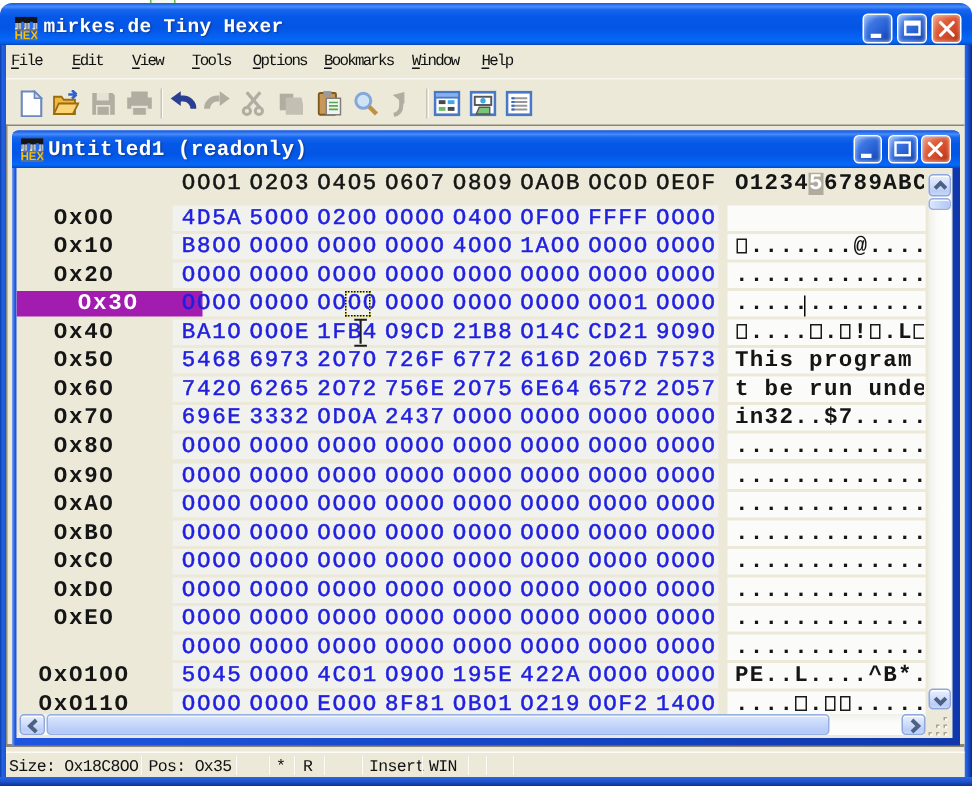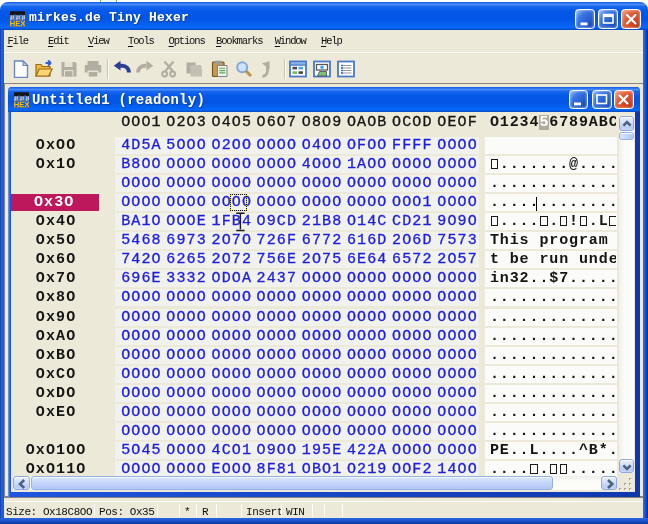--- a/index.html
+++ b/index.html
@@ -36,21 +36,21 @@
  background:linear-gradient(90deg,#7fa3ee 0,#1e55e0 2px,#1e55e0 3.5px,#0f38ae 100%)}
 #ctbar{position:absolute;left:0;top:0;width:100%;height:25.5px;border-radius:4px 4px 0 0;
  background:linear-gradient(180deg,#1459e8 0%,#2e77f2 6%,#4a8cf8 10%,#1866ee 18%,#0659e8 34%,#0355e5 62%,#0560f0 80%,#0668fa 91%,#0357d8 97%,#0c41b0 100%)}
 #cbody{position:absolute;left:3.8px;top:25.5px;right:5px;bottom:4.5px;background:#ece9d8;overflow:hidden}
 
 #grid{position:absolute;left:-11.8px;top:-110.5px;width:648px;height:524px}
 .cell{position:absolute;background:#f1f1ee}
 .cell.acell{background:#fbfbf9}
 .addr{position:absolute;left:0;width:113.2px;text-align:center;color:#151515;
  font:bold 15px "Liberation Mono",monospace;letter-spacing:1.13px;line-height:17px}
-.addr.hl{background:#be185d;color:#fff;left:11.8px;width:88px;padding-right:2.3px}
+.addr.hl{background:#a21caf;color:#fff;left:11.8px;width:124px;padding-right:2.3px}
 .hx{position:absolute;color:#1f1fe0;font:15px "Liberation Mono",monospace;letter-spacing:1.13px;line-height:17px;-webkit-text-stroke:.35px #1f1fe0}
 .hx.hd{color:#151515;line-height:15px;-webkit-text-stroke:.35px #151515}
 .as{position:absolute;color:#151515;font:bold 15px "Liberation Mono",monospace;line-height:17px;white-space:nowrap;width:126.3px;overflow:hidden}
 .as span{display:inline-block;width:9.9px;letter-spacing:0;text-align:center}
 .as.hd{line-height:15px}
 .hc5{background:#b0ab9e;color:#fff;height:14.5px}
 .bx{display:inline-block;width:7.4px;height:9.7px;border:1.4px solid #1a1a1a;margin-bottom:-.7px}
 .as.hd{letter-spacing:0}
 
 .sbtn{position:absolute;border-radius:3px;border:1px solid #8ea7dc;
@@ -278,20 +278,21 @@
 <div class="hx" style="left:166.8px;top:154.6px">OOOO</div>
 <div class="hx" style="left:212.0px;top:154.6px">OOOO</div>
 <div class="hx" style="left:257.1px;top:154.6px">OOOO</div>
 <div class="hx" style="left:302.3px;top:154.6px">4OOO</div>
 <div class="hx" style="left:347.4px;top:154.6px">1AOO</div>
 <div class="hx" style="left:392.6px;top:154.6px">OOOO</div>
 <div class="hx" style="left:437.8px;top:154.6px">OOOO</div>
 <div class="as" style="left:490.0px;top:154.6px"><span><i class="bx"></i></span><span>.</span><span>.</span><span>.</span><span>.</span><span>.</span><span>.</span><span>.</span><span>@</span><span>.</span><span>.</span><span>.</span><span>.</span></div>
 <div class="cell" style="left:115.8px;top:173.6px;width:363.4px;height:17.0px"></div>
 <div class="cell acell" style="left:485.7px;top:173.6px;width:131.6px;height:17.0px"></div>
+<div class="addr" style="top:173.6px">Ox2O</div>
 <div class="hx" style="left:121.7px;top:173.6px">OOOO</div>
 <div class="hx" style="left:166.8px;top:173.6px">OOOO</div>
 <div class="hx" style="left:212.0px;top:173.6px">OOOO</div>
 <div class="hx" style="left:257.1px;top:173.6px">OOOO</div>
 <div class="hx" style="left:302.3px;top:173.6px">OOOO</div>
 <div class="hx" style="left:347.4px;top:173.6px">OOOO</div>
 <div class="hx" style="left:392.6px;top:173.6px">OOOO</div>
 <div class="hx" style="left:437.8px;top:173.6px">OOOO</div>
 <div class="as" style="left:490.0px;top:173.6px"><span>.</span><span>.</span><span>.</span><span>.</span><span>.</span><span>.</span><span>.</span><span>.</span><span>.</span><span>.</span><span>.</span><span>.</span><span>.</span></div>
 <div class="cell" style="left:115.8px;top:192.7px;width:363.4px;height:17.0px"></div>

